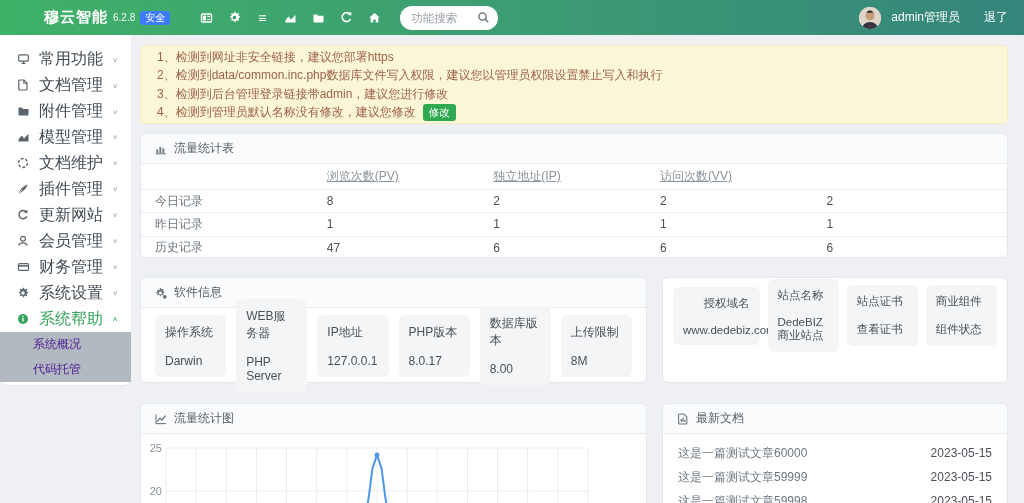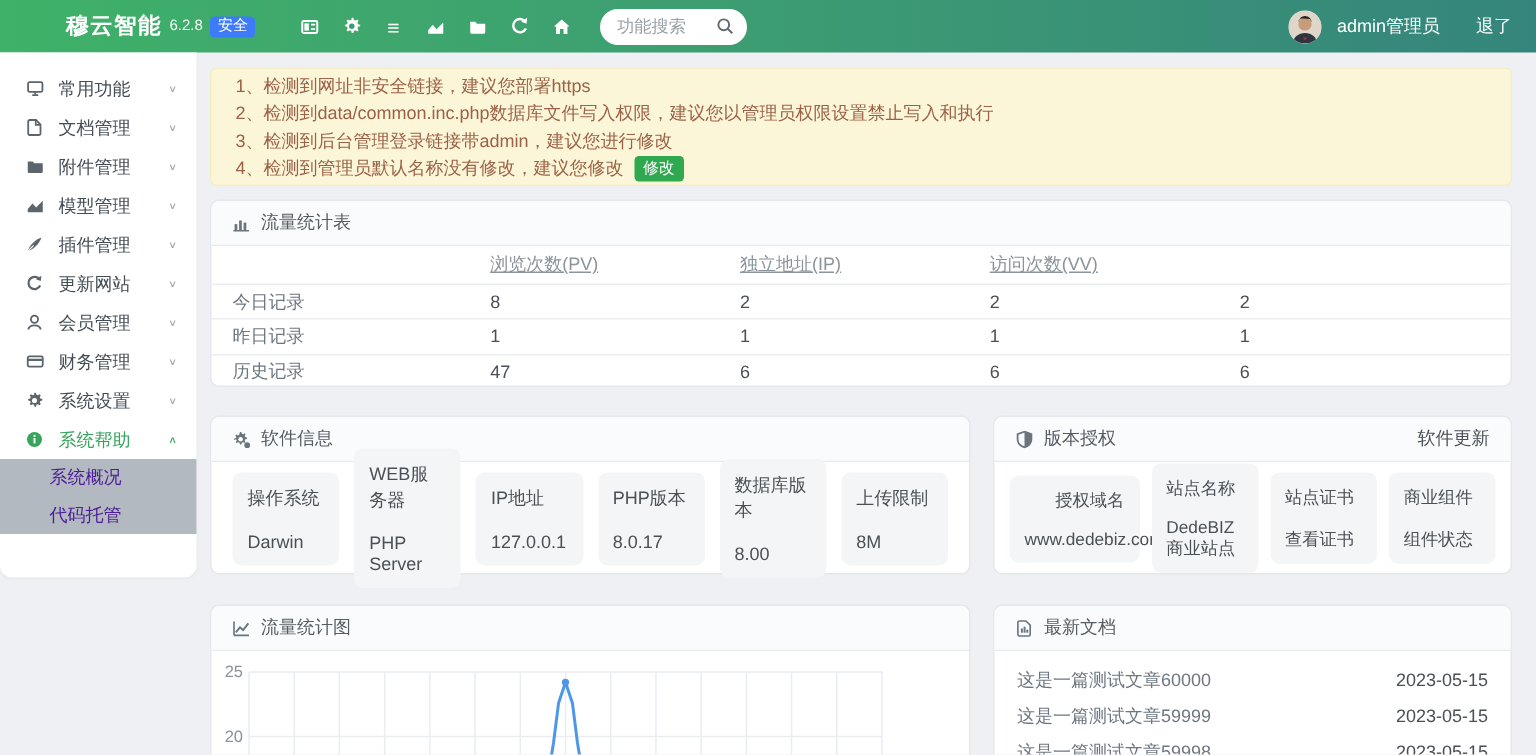--- a/index.html
+++ b/index.html
@@ -25,21 +25,21 @@
   .top-right { margin-left:auto; display:flex; align-items:center; gap:10px; margin-right:16px; }
   .avatar { width:22px; height:22px; border-radius:50%; overflow:hidden; background:#e6e0d6; }
   .user-name { font-size:12px; }
   .logout { font-size:12px; margin-left:14px; cursor:pointer; }
 
   
   .sidebar { position:absolute; top:35px; left:0; width:131px; height:350px; background:#fff;
     border-radius:0 0 8px 8px; padding-top:11px; box-shadow:0 1px 2px rgba(0,0,0,.04); }
   .s-item { height:26px; display:flex; align-items:center; padding:0 13px 0 16px; color:#434c55; cursor:pointer; }
   .s-item .sico { width:14px; display:flex; justify-content:center; color:#5c646c; }
-  .s-item .slabel { margin-left:9px; font-size:12px; }
+  .s-item .slabel { margin-left:9px; font-size:16px; }
   .s-item .chev { margin-left:auto; font-size:8px; color:#a0a7ae; transform:scaleY(.8); }
   .s-item.active, .s-item.active .sico { color:#37a45c; }
   .s-item.active .chev { color:#37a45c; }
   .submenu { background:#b3b9c0; }
   .sub-item { height:25px; display:flex; align-items:center; padding-left:33px; color:#4c1d95; font-size:12px; cursor:pointer; }
 
   
   .main { position:absolute; left:140px; top:45px; width:868px; height:416px; }
 
   .alert { position:absolute; top:0; left:0; width:868px; height:79px; background:#fcf6d9;
@@ -198,20 +198,29 @@
         <svg width="13" height="12" viewBox="0 0 12 12">
           <path d="M1 10.5 L1 8.4 L4.2 4.6 L6.6 7.4 L11 2.8 L11 10.5 Z" fill="currentColor"></path>
         </svg>
       </span>
     <span class="slabel">模型管理</span>
     <span class="chev">∨</span>
   </div>
   <div class="s-item">
     <span class="sico">
         <svg width="12" height="12" viewBox="0 0 12 12">
+          <circle cx="6" cy="6" r="4.5" fill="none" stroke="currentColor" stroke-width="1.3" stroke-dasharray="3 1.6"></circle>
+        </svg>
+      </span>
+    <span class="slabel">文档维护</span>
+    <span class="chev">∨</span>
+  </div>
+  <div class="s-item">
+    <span class="sico">
+        <svg width="12" height="12" viewBox="0 0 12 12">
           <path d="M1.6 10.4 C2.6 6.8 6.4 2.6 10.6 1.4 C9.4 5.6 5.2 9.4 1.6 10.4 Z" fill="currentColor"></path>
           <line x1="1.6" y1="10.4" x2="5.4" y2="6.6" stroke="#fff" stroke-width=".8"></line>
         </svg>
       </span>
     <span class="slabel">插件管理</span>
     <span class="chev">∨</span>
   </div>
   <div class="s-item">
     <span class="sico">
         <svg width="12" height="12" viewBox="0 0 12 12">
@@ -362,30 +371,20 @@
           <div class="bvalue">8.00</div>
         </div>
         <div class="ibox">
           <div class="blabel">上传限制</div>
           <div class="bvalue">8M</div>
         </div>
       </div>
     </div>
 
     <div class="panel panel-lic">
-      <div class="panel-head">
-        <span class="hico">
-            <svg width="12" height="12" viewBox="0 0 12 12">
-              <path d="M6 0.8 L10.6 2.5 V5.8 C10.6 8.6 8.7 10.3 6 11.2 C3.3 10.3 1.4 8.6 1.4 5.8 V2.5 Z" fill="none" stroke="currentColor" stroke-width="1.2"></path>
-              <path d="M6 0.8 L10.6 2.5 V5.8 C10.6 8.6 8.7 10.3 6 11.2 Z" fill="currentColor"></path>
-            </svg>
-          </span>
-        <span>版本授权</span>
-        <span class="head-link">软件更新</span>
-      </div>
       <div class="boxes">
         <div class="ibox w1">
           <div class="blabel">授权域名</div>
           <div class="bvalue">www.dedebiz.com</div>
         </div>
         <div class="ibox">
           <div class="blabel">站点名称</div>
           <div class="bvalue">DedeBIZ商业站点</div>
         </div>
         <div class="ibox">

